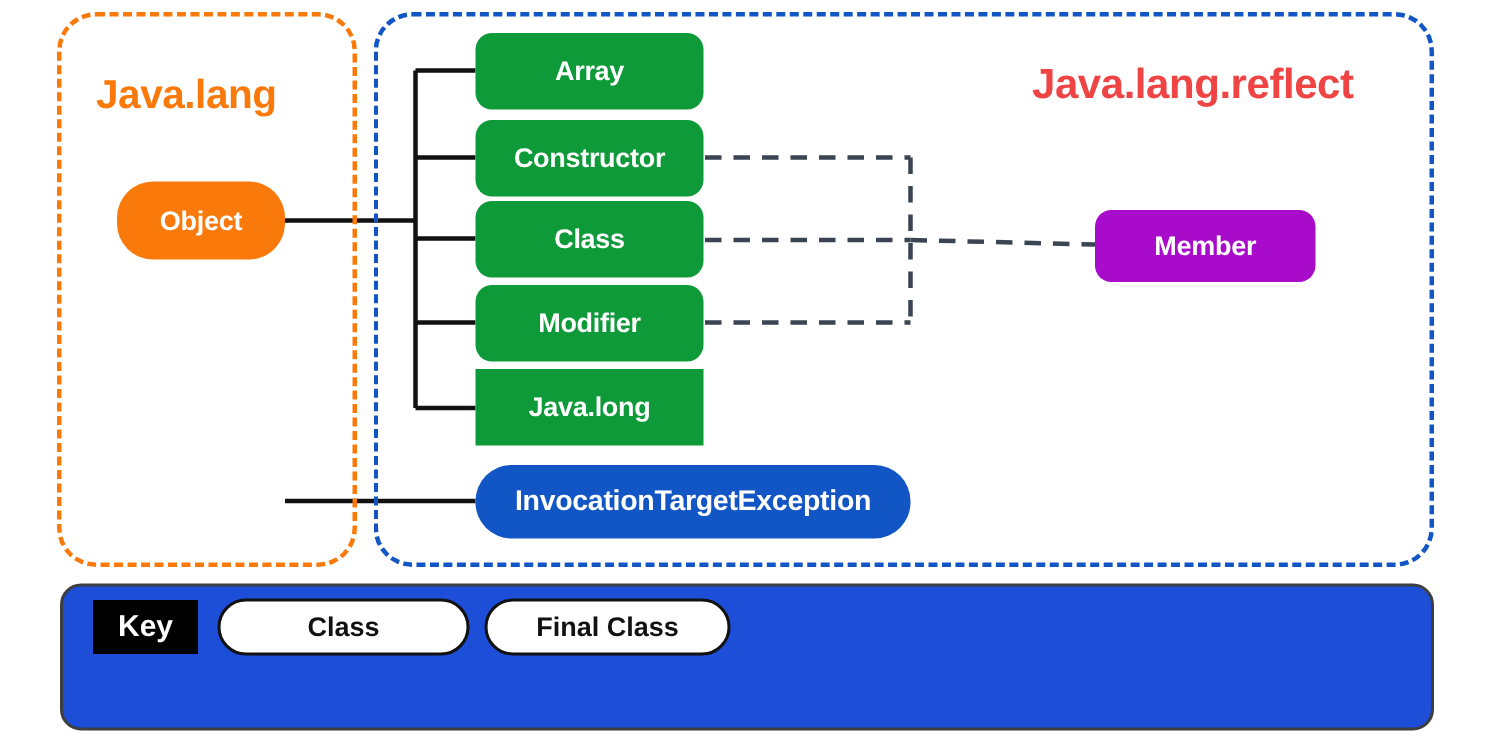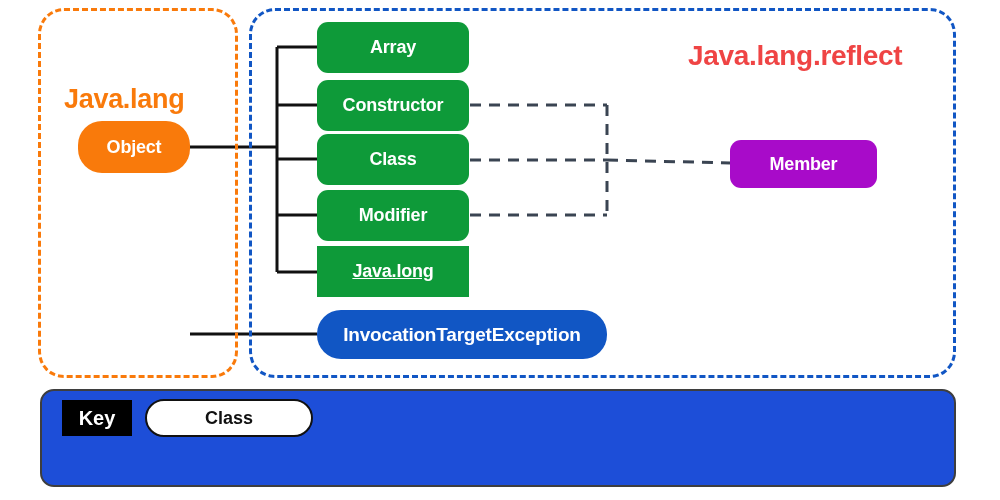--- a/index.html
+++ b/index.html
@@ -45,21 +45,20 @@
   .pkg-title {
     position: absolute;
     font-weight: bold;
     font-size: 27px;
     letter-spacing: -0.3px;
     white-space: nowrap;
   }
   #title-javalang {
     left: 64px; top: 48px;
     color: #F97A0B;
-    margin-top: 36px;
   }
   #title-javalangreflect {
     left: 688px; top: 40px;
     color: #ef4444;
     font-size: 28px;
   }
 
   
   .node {
     position: absolute;
@@ -69,21 +68,21 @@
     justify-content: center;
     color: #ffffff;
     font-weight: bold;
     font-size: 18px;
     letter-spacing: -0.2px;
     white-space: nowrap;
     text-align: center;
   }
   .node.pill    { border-radius: 24px; }
   .node.rounded { border-radius: 11px; }
-  .node.square  { border-radius: 0px; text-decoration: underline; }
+  .node.square  { border-radius: 0px; }
 
   #node-object {
     left: 78px; top: 121px;
     width: 112px; height: 52px;
     background: #F97A0B;
   }
   #node-exception {
     left: 78px; top: 306px;
     width: 112px; height: 52px;
     background: #F97A0B;
@@ -241,16 +240,17 @@
 
   <div class="node rounded" id="node-member">Member</div>
 
   <div class="node pill" id="node-invocation">InvocationTargetException</div>
 
   <div id="legend">
     <div id="key-badge">Key</div>
 
     <div class="key-chip" id="key-class">Class</div>
 
+    <div class="key-chip" id="key-final-class">Final Class</div>
 
   </div>
 
 </div>
 
 </body></html>

